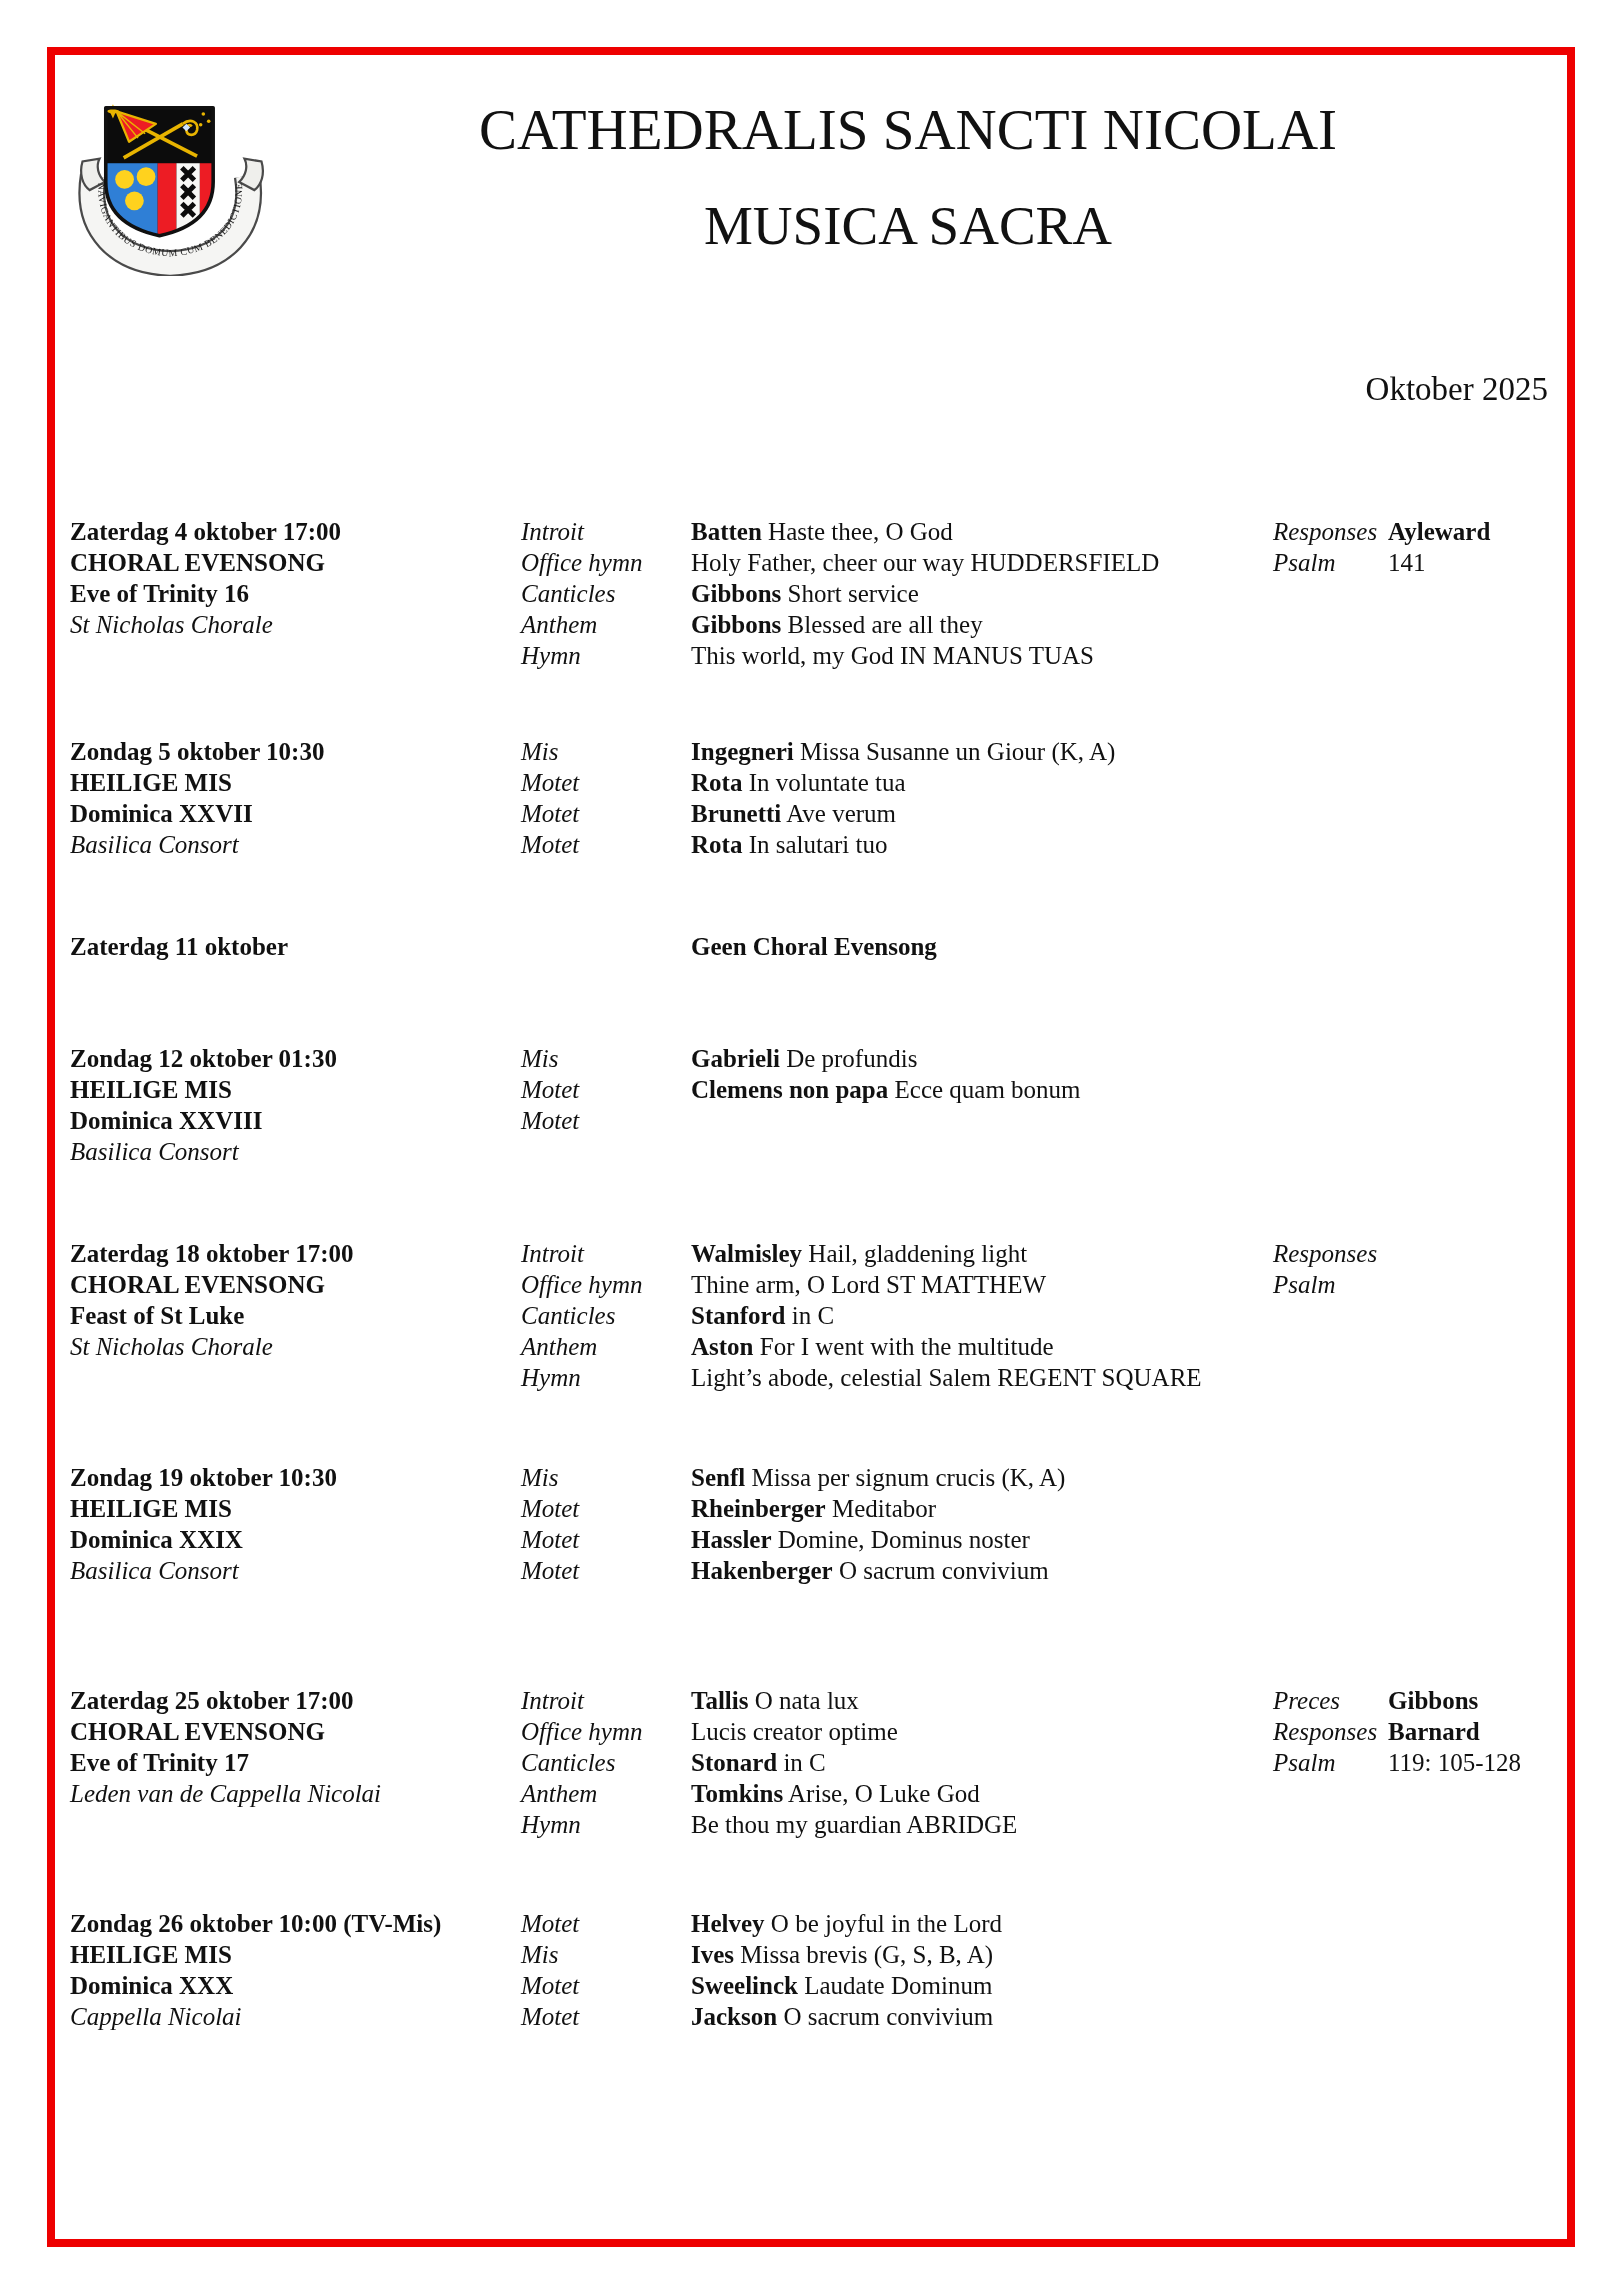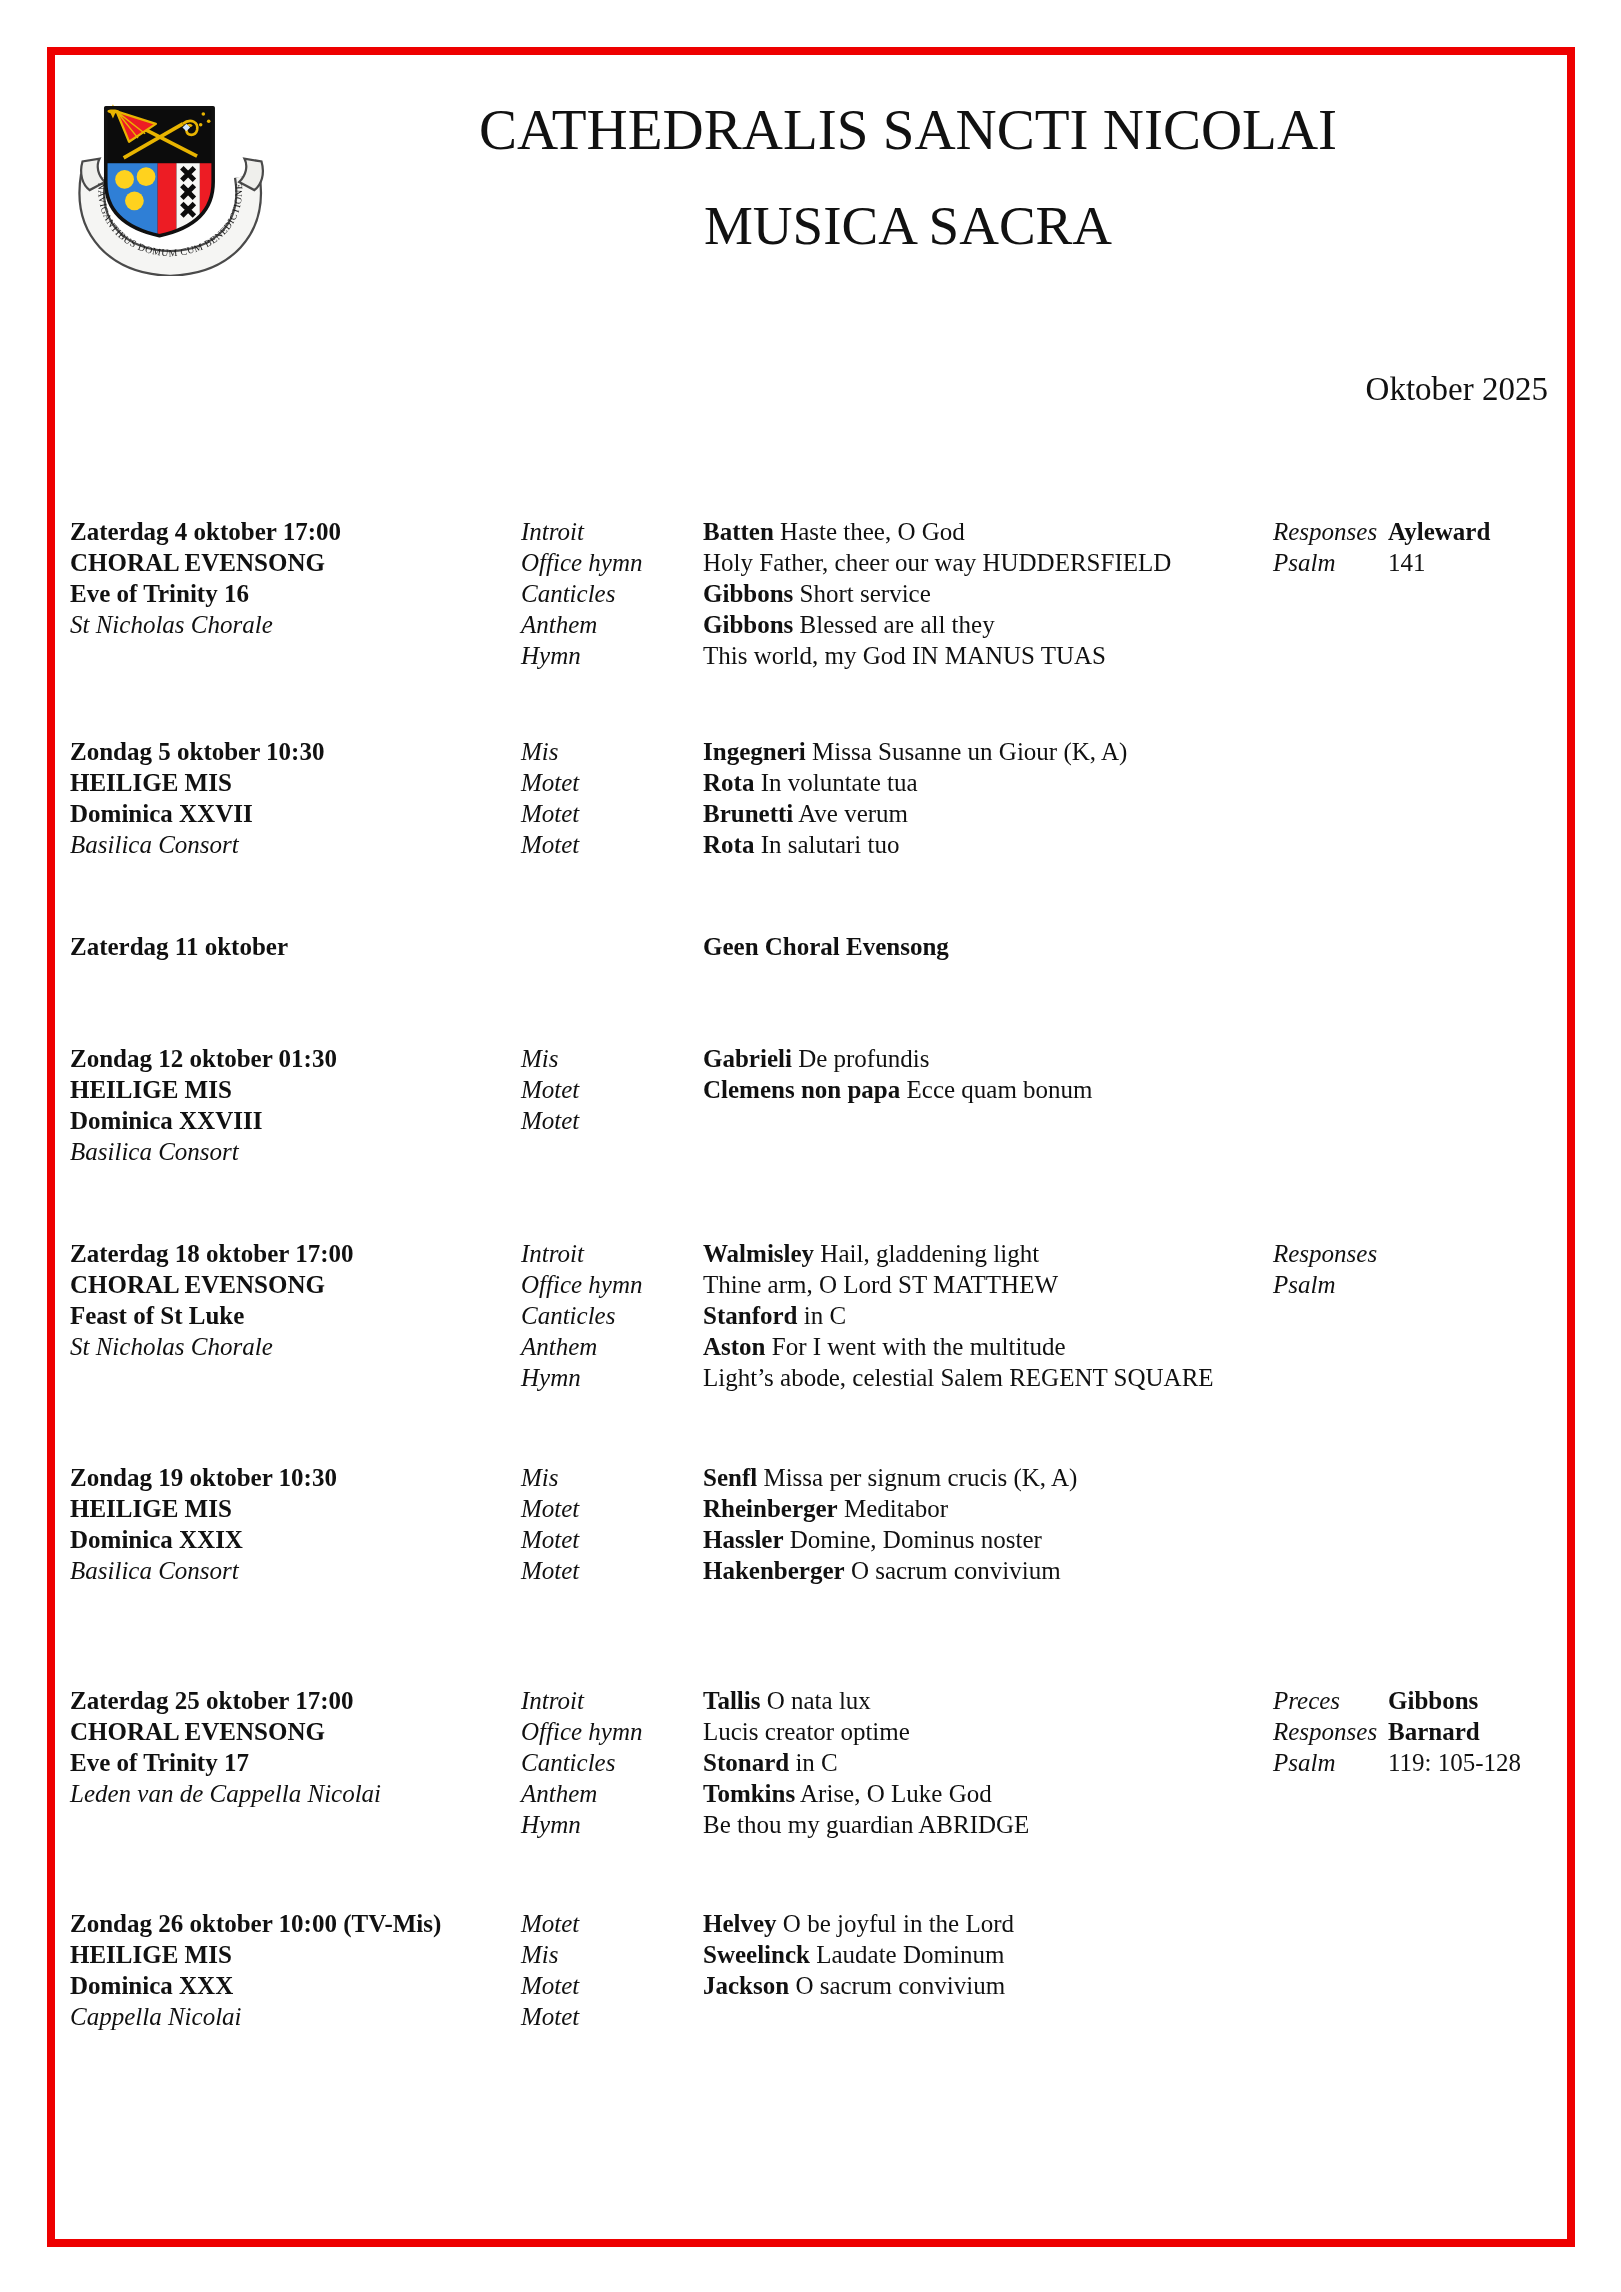--- a/index.html
+++ b/index.html
@@ -18,21 +18,21 @@
   .block{position:absolute;left:70px;display:flex;font-size:25px;line-height:31px;
          white-space:nowrap;}
   .block div{min-height:31px;}
   .c1{width:451px;}
   .c2{width:170px;}
   .c3{width:582px;}
   .c4{width:115px;}
   .c5{width:176px;}
   .b{font-weight:bold;}
   .i{font-style:italic;}
-  .cmp{font-weight:bold;margin-left:12px;}
+  .cmp{font-weight:bold;}
 </style>
 </head>
 <body>
 
 <div class="page">
   <div class="frame"></div>
 
   <svg class="crest" viewBox="0 0 212 200">
     <defs>
       <clipPath id="shieldClip">
@@ -266,18 +266,19 @@
       <div class="i">Cappella Nicolai</div>
     </div>
     <div class="c2">
       <div class="i">Motet</div>
       <div class="i">Mis</div>
       <div class="i">Motet</div>
       <div class="i">Motet</div>
     </div>
     <div class="c3">
       <div><span class="cmp">Helvey</span> <span>O be joyful in the Lord</span></div>
+      <div><span class="cmp">Ives</span> <span>Missa brevis (G, S, B, A)</span></div>
       <div><span class="cmp">Sweelinck</span> <span>Laudate Dominum</span></div>
       <div><span class="cmp">Jackson</span> <span>O sacrum convivium</span></div>
     </div>
   </div>
 </div>
 
 
 </body></html>

